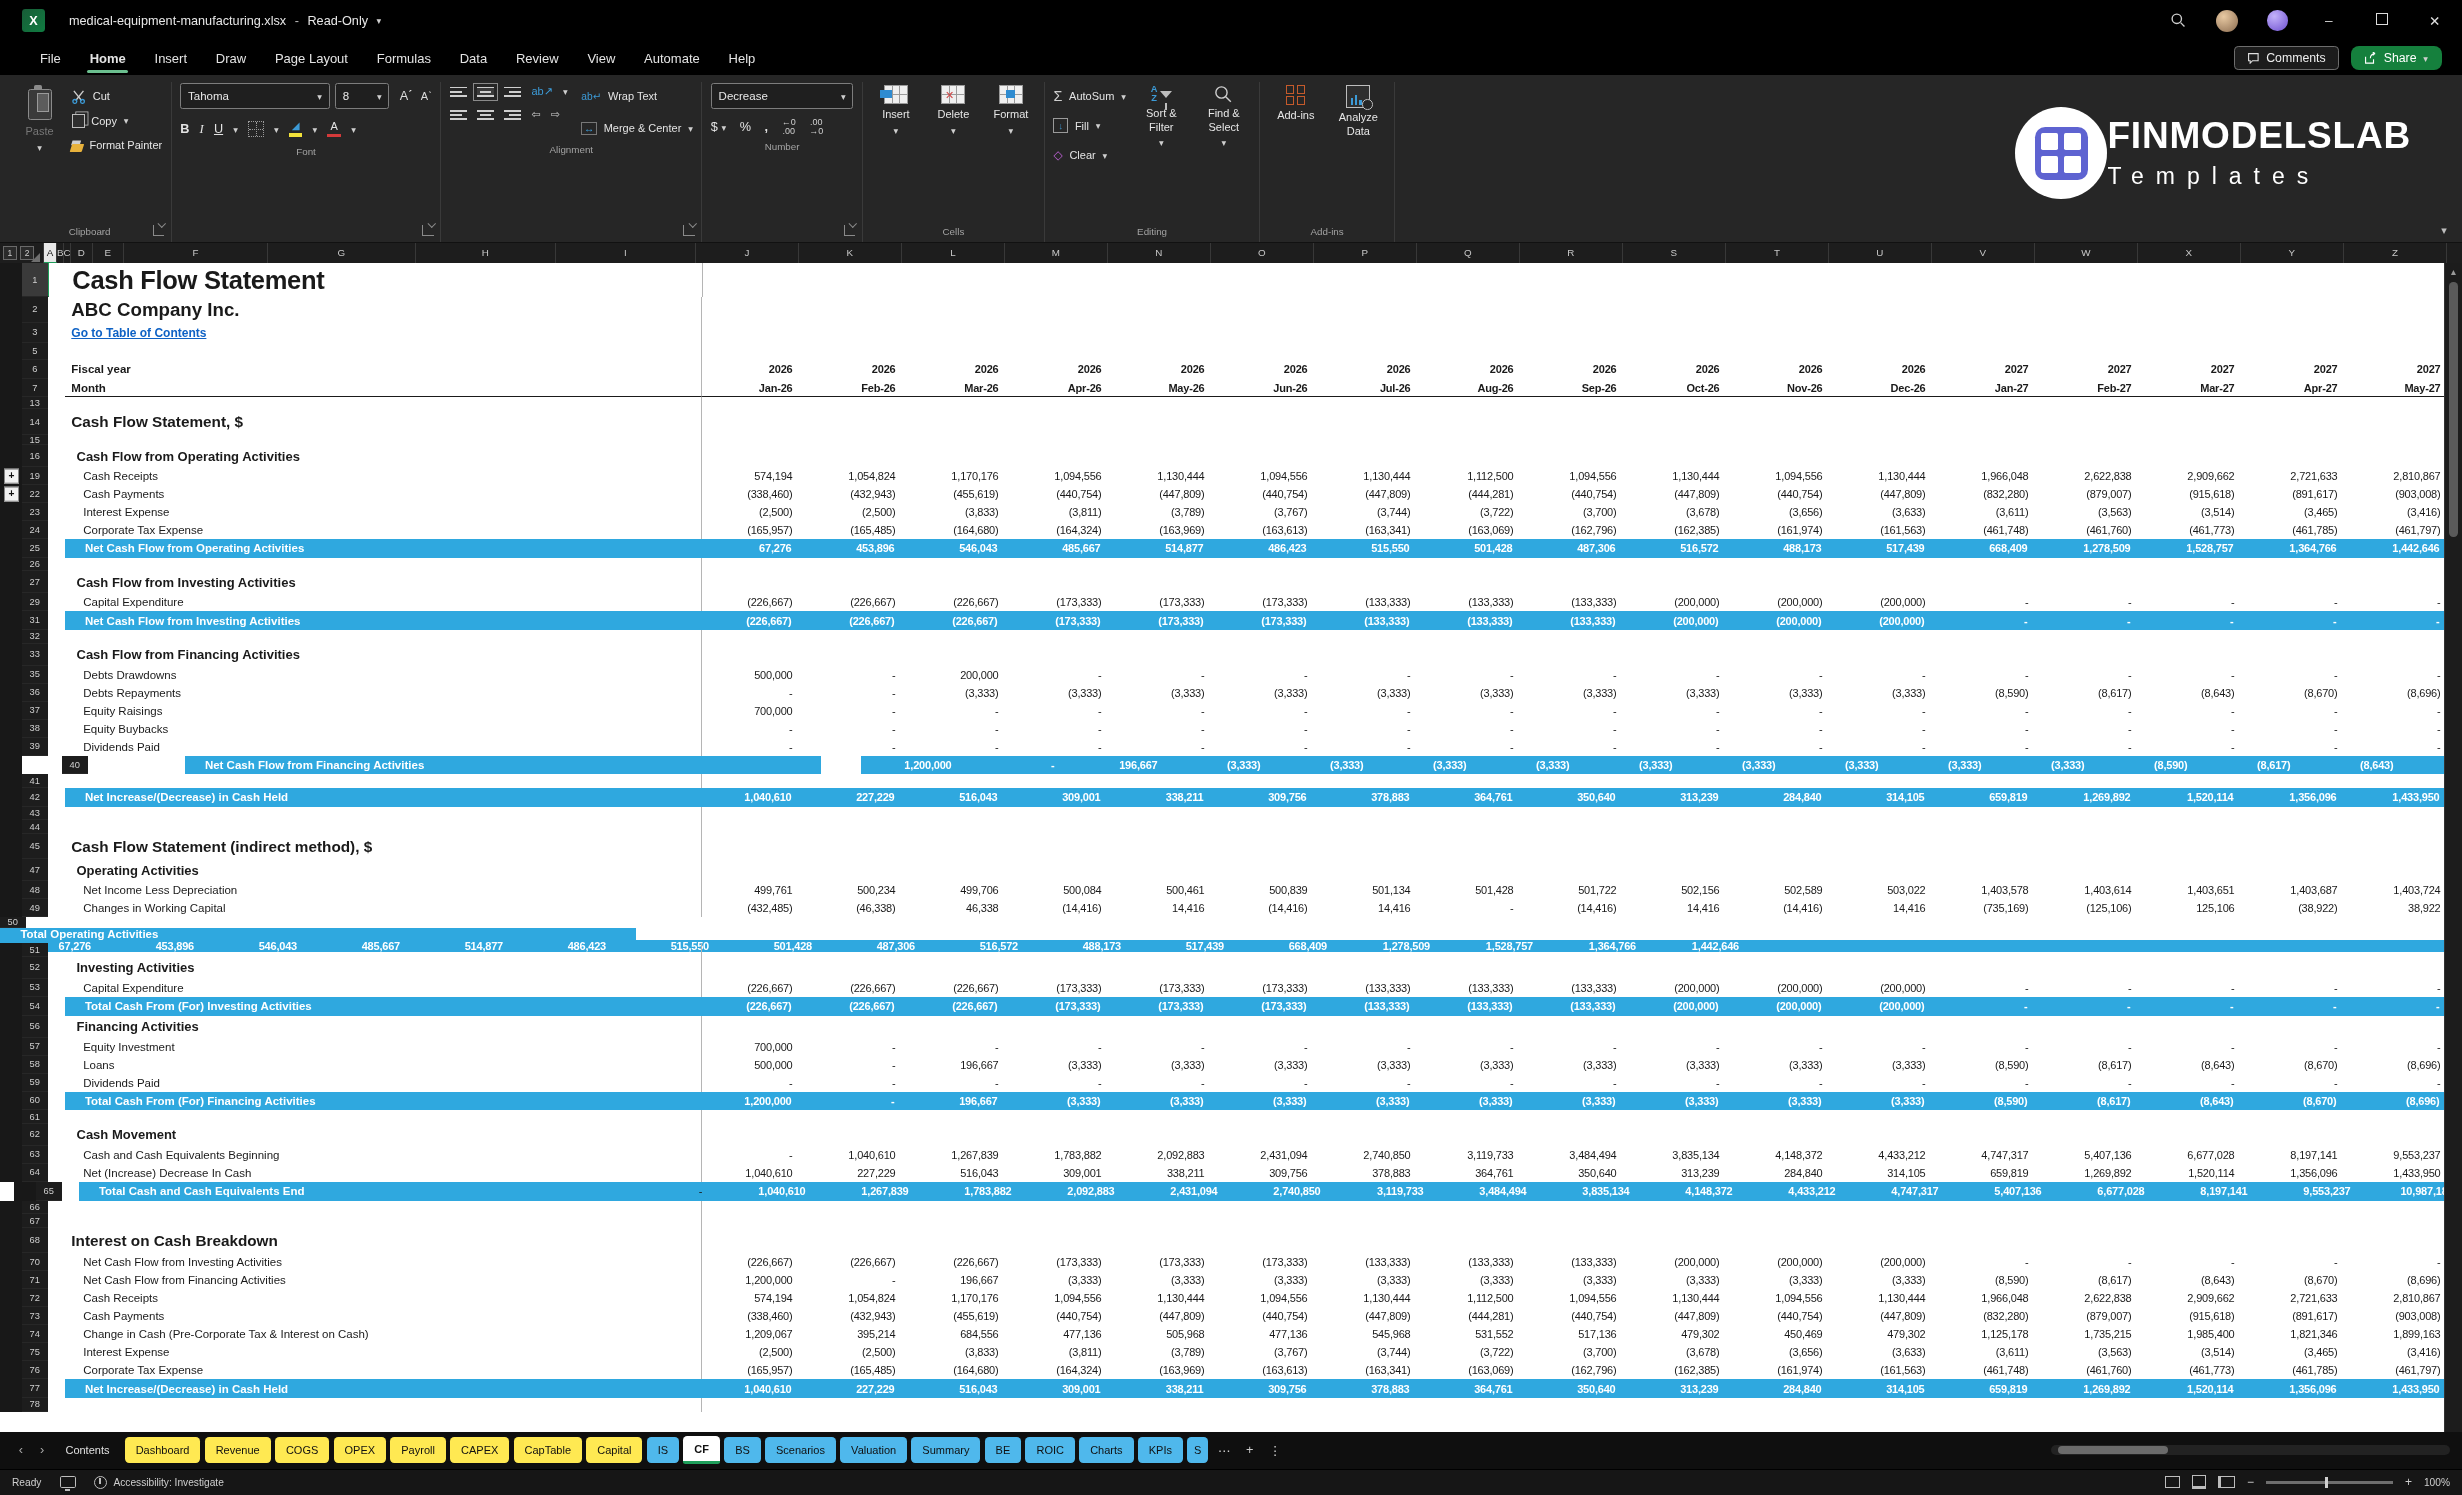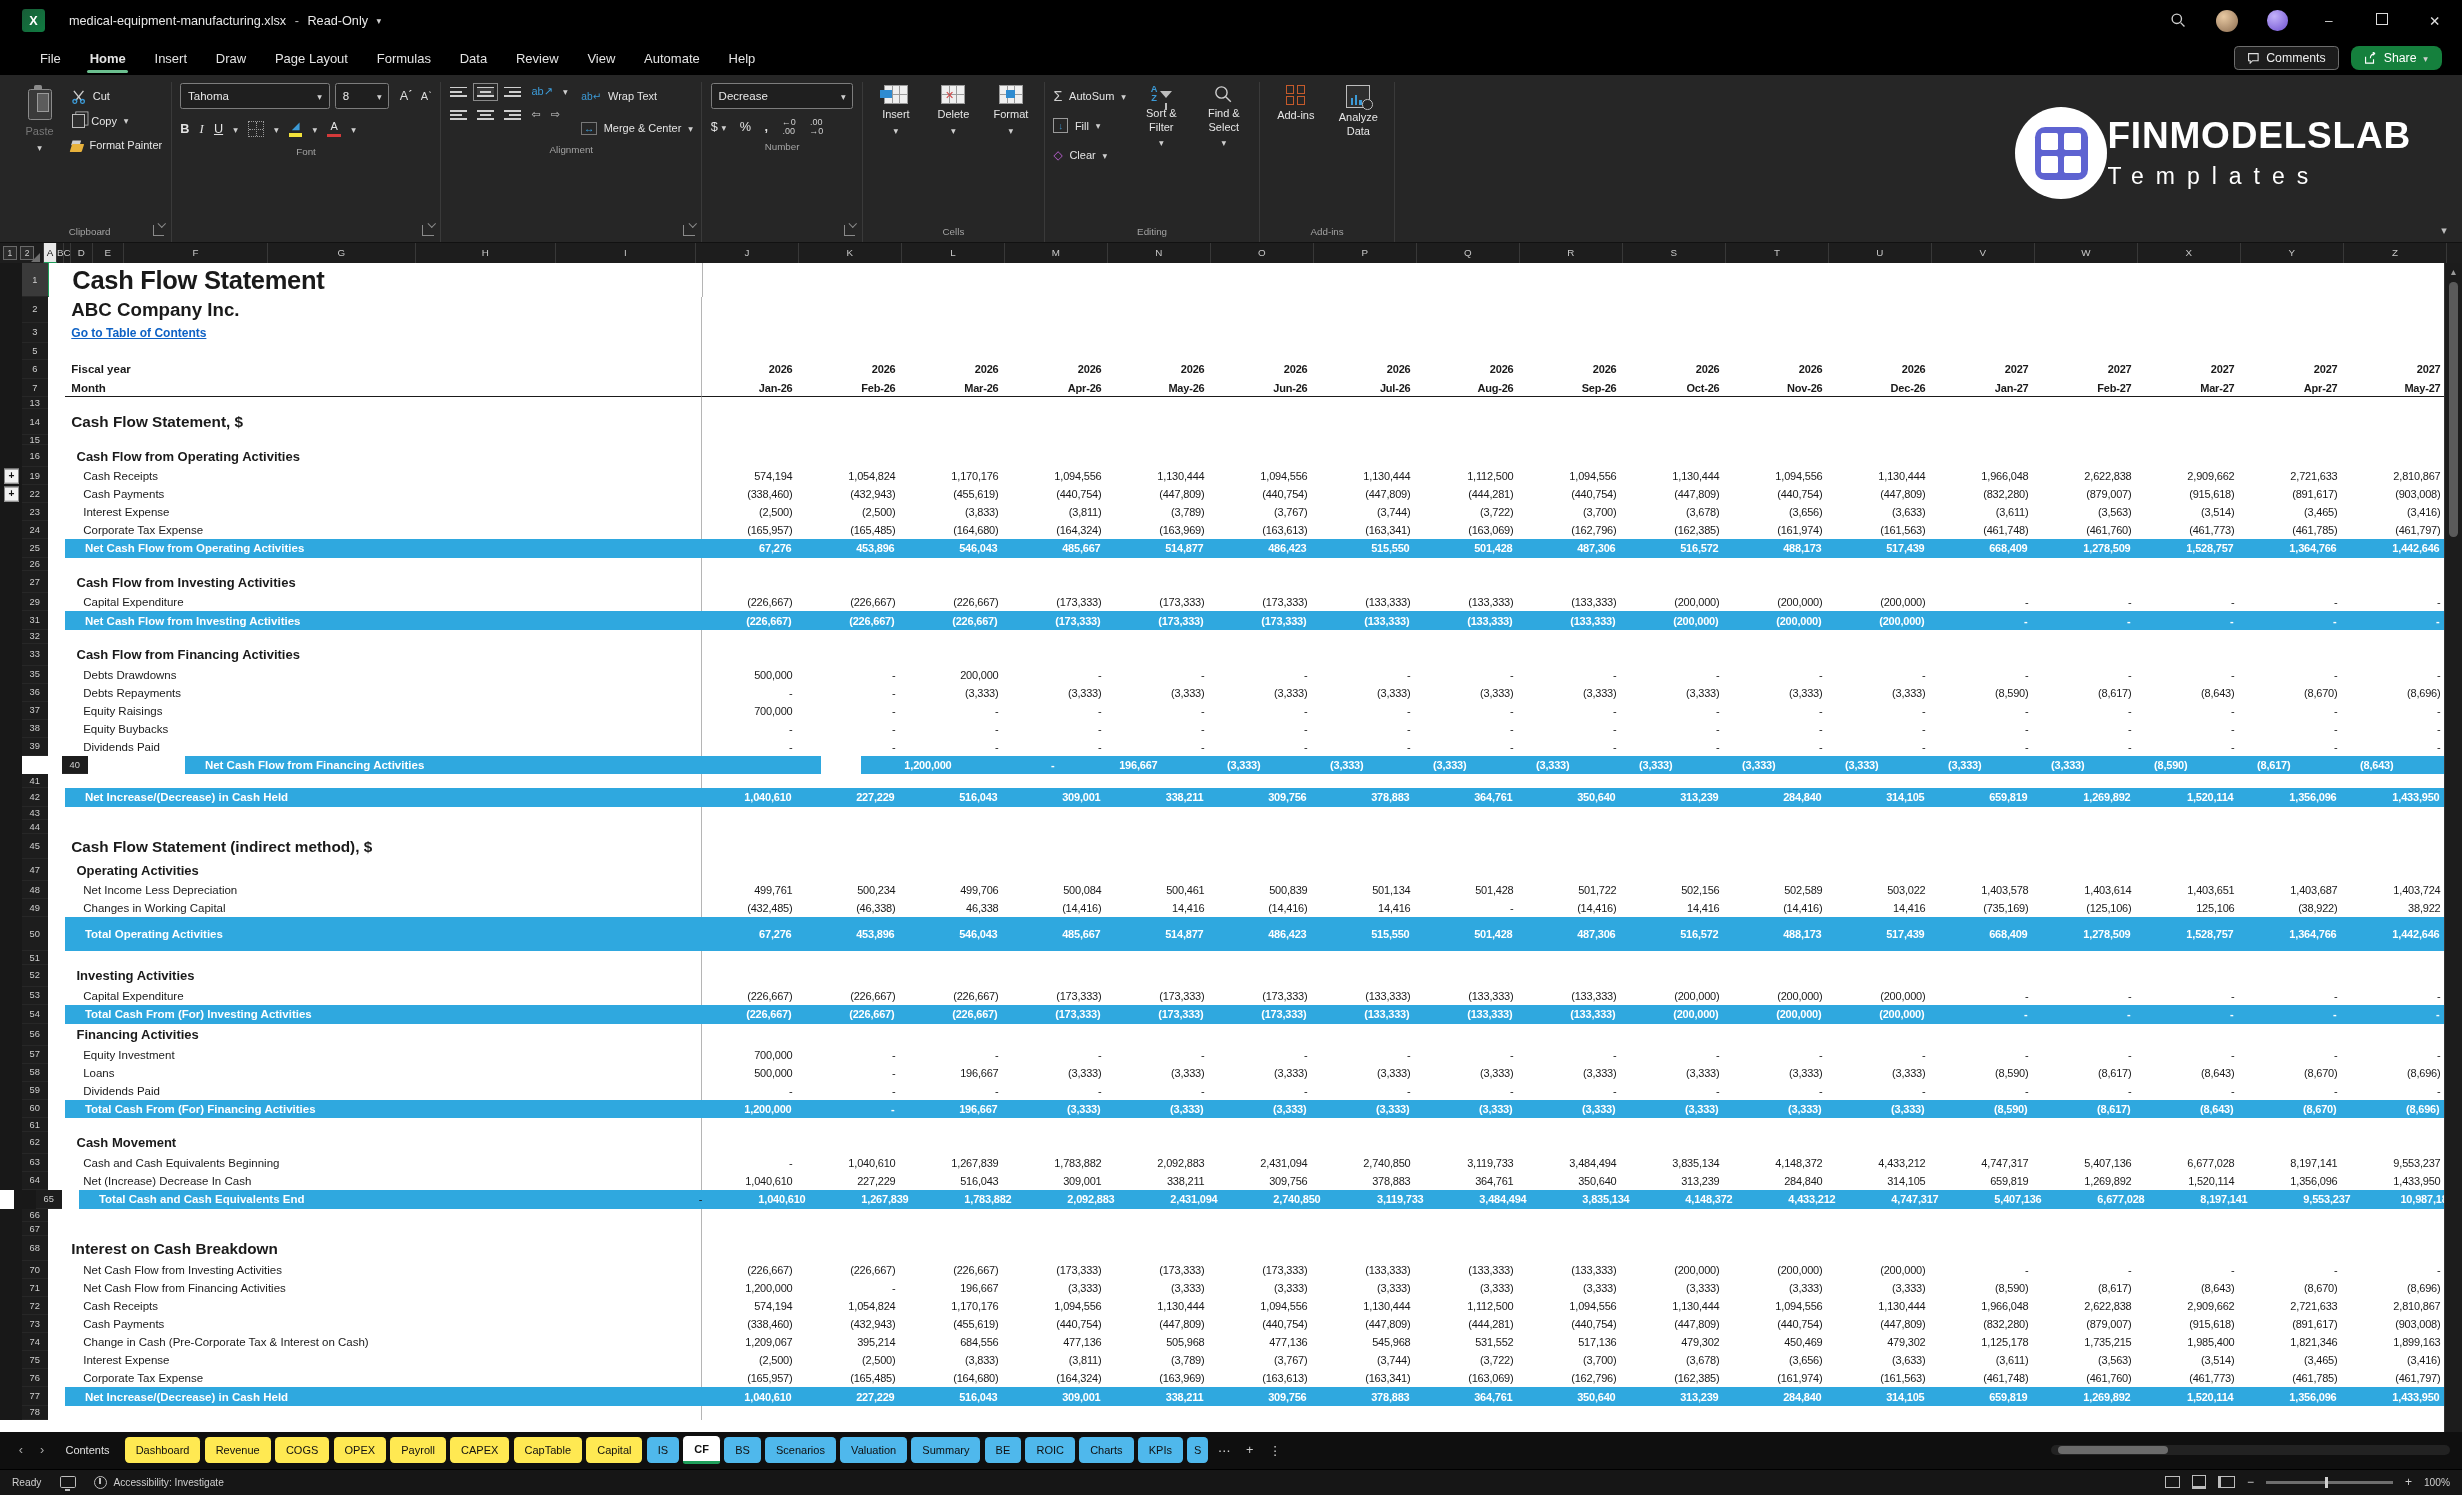--- a/index.html
+++ b/index.html
@@ -1167,21 +1167,21 @@
               <div class="vcell">14,416</div>
               <div class="vcell">(14,416)</div>
               <div class="vcell">14,416</div>
               <div class="vcell">(735,169)</div>
               <div class="vcell">(125,106)</div>
               <div class="vcell">125,106</div>
               <div class="vcell">(38,922)</div>
               <div class="vcell">38,922</div>
             </div>
           </div>
-          <div class="srow t-total" style="height: 34px;">
+          <div class="srow t-total" style="height: 26px; flex-direction: column;">
             <div class="gut-outline"></div>
             <div class="gut-num">50</div>
             <div class="lab-lead"></div>
             <div class="lab-main">
               <span class="lab-text">Total Operating Activities</span>
             </div>
             <div class="vals">
               <div class="vcell">67,276</div>
               <div class="vcell">453,896</div>
               <div class="vcell">546,043</div>

